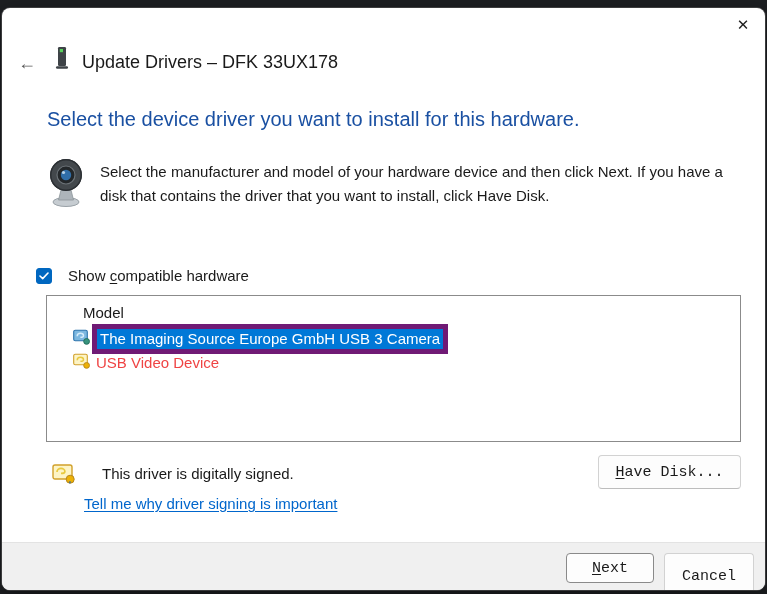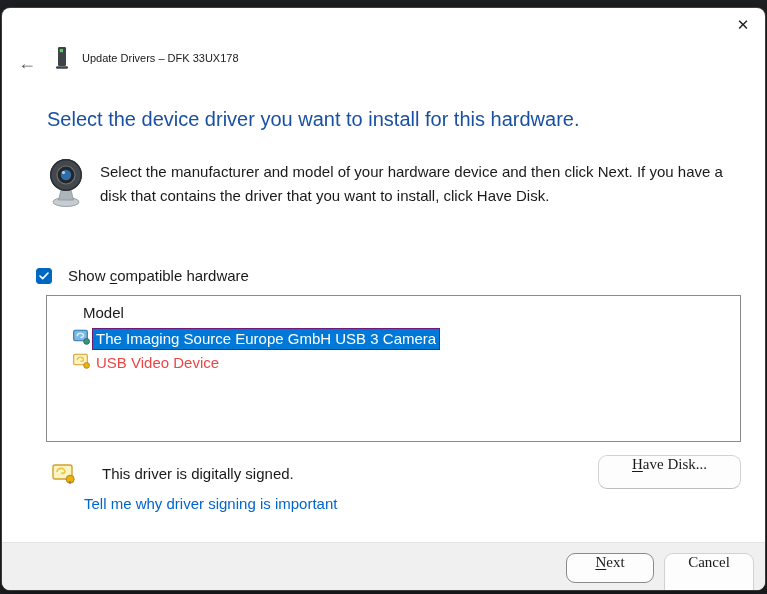--- a/index.html
+++ b/index.html
@@ -20,21 +20,21 @@
     display:flex;align-items:center;justify-content:center;
     font-size:15px;color:#1b1b1b;cursor:pointer;border-radius:5px;
   }
   .back-btn{
     position:absolute;left:10px;top:40px;width:30px;height:30px;
     display:flex;align-items:center;justify-content:center;
     font-size:18px;color:#5a5a5a;cursor:pointer;border-radius:5px;
   }
   .hdr-icon{position:absolute;left:53px;top:38px;}
   .hdr-title{
-    position:absolute;left:80px;top:44px;font-size:11px;color:#1a1a1a;
+    position:absolute;left:80px;top:44px;font-size:18px;color:#1a1a1a;
   }
   .page-title{
     position:absolute;left:45px;top:100px;font-size:20px;color:#1a50a2;
   }
   .webcam{position:absolute;left:44px;top:148px;}
   .desc{
     position:absolute;left:98px;top:152px;width:650px;
     font-size:15px;color:#1a1a1a;line-height:24px;
   }
   .chk-row{position:absolute;left:34px;top:259px;display:flex;align-items:center;cursor:pointer;}
@@ -49,33 +49,33 @@
     position:absolute;left:44px;top:287px;width:695px;height:147px;
     border:1px solid #8b8b8b;background:#ffffff;box-sizing:border-box;
     overflow:hidden;
     padding-left:20px;
   }
   .list-header{padding:8px 0 6px 16px;font-size:15px;color:#1a1a1a;}
   .list-row{display:flex;align-items:center;height:24px;padding-left:6px;cursor:pointer;}
   .list-row .dev-icon{flex:0 0 auto;margin-right:2px;}
   .row-label{font-size:15px;color:#ef4444;padding:0 4px;line-height:20px;white-space:nowrap;}
   .row-label.selected{
-    background:#0078d7;color:#ffffff;border:1px solid #701a75;padding:0 3px;
+    background:#0078d7;color:#ffffff;border:5px solid #701a75;padding:0 3px;
   }
   .signed-icon{position:absolute;left:50px;top:455px;}
   .signed-text{position:absolute;left:100px;top:457px;font-size:15px;color:#1a1a1a;}
   .signing-link{
     position:absolute;left:82px;top:487px;font-size:15px;color:#0066cc;
-    text-underline-offset:2px;cursor:pointer;
+    text-decoration:underline;text-underline-offset:2px;cursor:pointer;
   }
   .btn{
     background:#fdfdfd;border:1px solid #d2d2d2;border-bottom-color:#bdbdbd;
-    border-radius:9px;font-size:15px;color:#1a1a1a;
-    display:flex;justify-content:center;cursor:pointer;
-    box-sizing:border-box;font-family:Liberation Serif, serif;
+    border-radius:4px;font-size:15px;color:#1a1a1a;
+    display:flex;align-items:center;justify-content:center;cursor:pointer;
+    box-sizing:border-box;font-family:Liberation Mono, monospace;
   }
   .have-disk{position:absolute;left:596px;top:447px;width:143px;height:34px;}
   .footer{
     position:absolute;left:0;bottom:0;width:100%;height:48px;
     background:#f0f0f0;border-top:1px solid #e3e3e3;box-sizing:border-box;
   }
   .next-btn{position:absolute;left:564px;top:545px;width:88px;height:30px;border-color:#8a8a8a;}
   .cancel-btn{position:absolute;left:662px;top:545px;width:90px;height:46px;}
 </style>
 </head>

